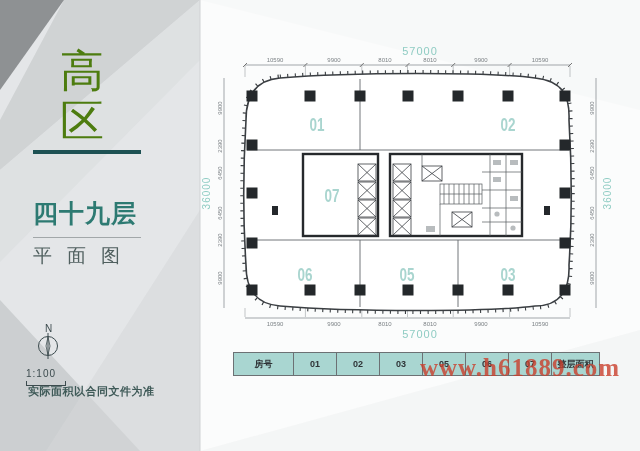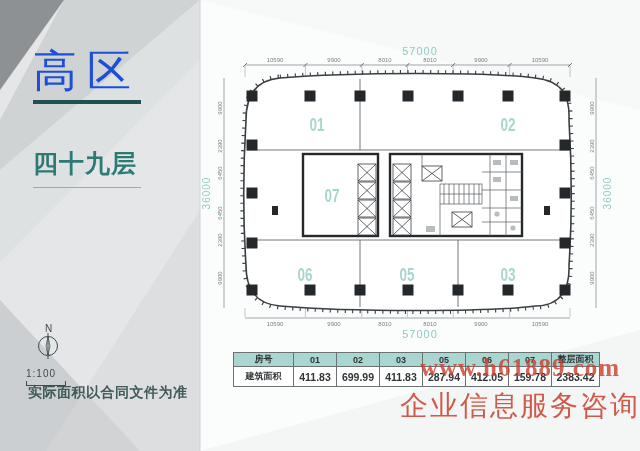--- a/index.html
+++ b/index.html
@@ -5,45 +5,45 @@
   * { margin:0; padding:0; box-sizing:border-box; }
   html,body { width:640px; height:451px; overflow:hidden; }
   body { font-family:"Liberation Sans","DejaVu Sans",sans-serif; background:#fbfcfc; position:relative; }
   #stage { position:absolute; inset:0; width:640px; height:451px; }
 
   
   #bg { position:absolute; left:0; top:0; z-index:0; }
 
   
   .title-block { position:absolute; left:33px; top:46px; width:110px; z-index:3; }
-  .zone { font-size:44px; line-height:50px; letter-spacing:10px; color:#1d4ed8; font-weight:400;
-          font-family:"Liberation Sans",sans-serif; }
+  .zone { font-size:44px; line-height:50px; letter-spacing:10px; color:#4d7c0f; font-weight:400;
+          font-family:"Liberation Sans",sans-serif;margin-left:27px; }
   .rule-thick { height:4px; background:#1d5153; margin:4px 0 5px 0; width:108px; }
   .floor { font-size:25px; font-weight:700; color:#2d7a72; letter-spacing:1px; white-space:nowrap;margin-top:43px; }
   .rule-thin { height:1px; background:#a2a7a9; margin:7px 0 5px 0; width:108px; }
   .ptype { font-size:19px; color:#50605f; letter-spacing:15px; white-space:nowrap; }
 
   .compass-wrap { position:absolute; left:26px; top:322px; z-index:3; color:#3c4b4e; }
   .scale-label { font-size:10px; letter-spacing:1px; color:#3c4b4e; margin-top:2px; }
   .scale-bar { width:40px; height:5px; border-left:1px solid #3c4b4e; border-right:1px solid #3c4b4e;
                border-bottom:1px solid #3c4b4e; margin-top:2px; }
   .notes { position:absolute; left:28px; top:384px; z-index:3; }
-  .note-line { font-size:14px; font-weight:700; color:#3f5a58; letter-spacing:.5px; margin-bottom:5px; white-space:nowrap; }
+  .note-line { font-size:11px; font-weight:700; color:#3f5a58; letter-spacing:.5px; margin-bottom:5px; white-space:nowrap; }
 
   
   #plan { position:absolute; left:200px; top:0; z-index:1; }
 
   
   .table-block { position:absolute; left:233px; top:352px; width:366px; z-index:2; }
   .table-title-row { display:flex; align-items:center; gap:6px; margin-bottom:4px; }
   .title-line { flex:1; height:1px; background:#8b9093; }
   .table-title { font-size:11px; font-weight:700; letter-spacing:3px; color:#3a3f44; white-space:nowrap; }
   table { width:366px; border-collapse:collapse; table-layout:fixed; }
   td { border:1px solid #6c7174; text-align:center; vertical-align:middle; overflow:hidden; }
-  .hrow td { background:#a9d6d1; height:14px; font-size:9px; font-weight:700; color:#2f3437; }
+  .hrow td { background:#a9d6d1; height:23px; font-size:9px; font-weight:700; color:#2f3437; }
   .vrow td { background:#ffffff; height:20px; font-size:10.5px; font-weight:700; color:#2f3437; }
   .vrow td:first-child { font-size:9px; }
 
   
   .wm1 { position:absolute; left:420px; top:354px; z-index:4; font-family:"Liberation Serif","DejaVu Serif",serif;
          font-size:25px; color:rgba(201,62,44,.80); letter-spacing:1px; white-space:nowrap;font-weight:bold; }
   .wm2 { position:absolute; left:400px; top:387px; z-index:4; font-family:"Liberation Serif","DejaVu Serif",serif;
          font-size:28px; color:rgba(201,62,44,.85); letter-spacing:2px; white-space:nowrap; }
 </style>
 </head>
@@ -62,20 +62,21 @@
     <polygon points="200,0 640,0 640,110" fill="#f4f6f6" opacity="0.55"></polygon>
     <polygon points="640,451 640,330 200,451" fill="#f0f2f2" opacity="0.6"></polygon>
     <rect x="199" y="0" width="2" height="451" fill="#cfd2d4" opacity="0.5"></rect>
   </svg>
 
   <div class="title-block">
     <div class="zone">高区</div>
     <div class="rule-thick"></div>
     <div class="floor">四十九层</div>
     <div class="rule-thin"></div>
+    <div class="ptype">平面图</div>
   </div>
 
   <div class="compass-wrap">
     <svg width="46" height="40" viewBox="0 0 46 40">
       <text x="19" y="10" font-size="10" fill="#3c4b4e">N</text>
       <circle cx="22" cy="24" r="9.5" fill="none" stroke="#3c4b4e" stroke-width="1"></circle>
       <line x1="22" y1="11" x2="22" y2="37" stroke="#3c4b4e" stroke-width="1"></line>
       <path d="M22,15 L24,24 L22,33 L20,24 Z" fill="none" stroke="#3c4b4e" stroke-width="0.8"></path>
     </svg>
     <div class="scale-label">1:100</div>
@@ -301,30 +302,19 @@
           <tr class="hrow">
         <td>房号</td>
         <td>01</td>
         <td>02</td>
         <td>03</td>
         <td>05</td>
         <td>06</td>
         <td>07</td>
         <td>整层面积</td>
       </tr>
-      <tr class="vrow">
-        <td>建筑面积</td>
-        <td>411.83</td>
-        <td>699.99</td>
-        <td>411.83</td>
-        <td>287.94</td>
-        <td>412.05</td>
-        <td>159.78</td>
-        <td>2383.42</td>
-      </tr>
     </tbody>
       </table>
   </div>
 
   <div class="wm1">www.h61889.com</div>
-  <div class="wm2">企业信息服务咨询</div>
 
 </div>
 
 </body></html>

